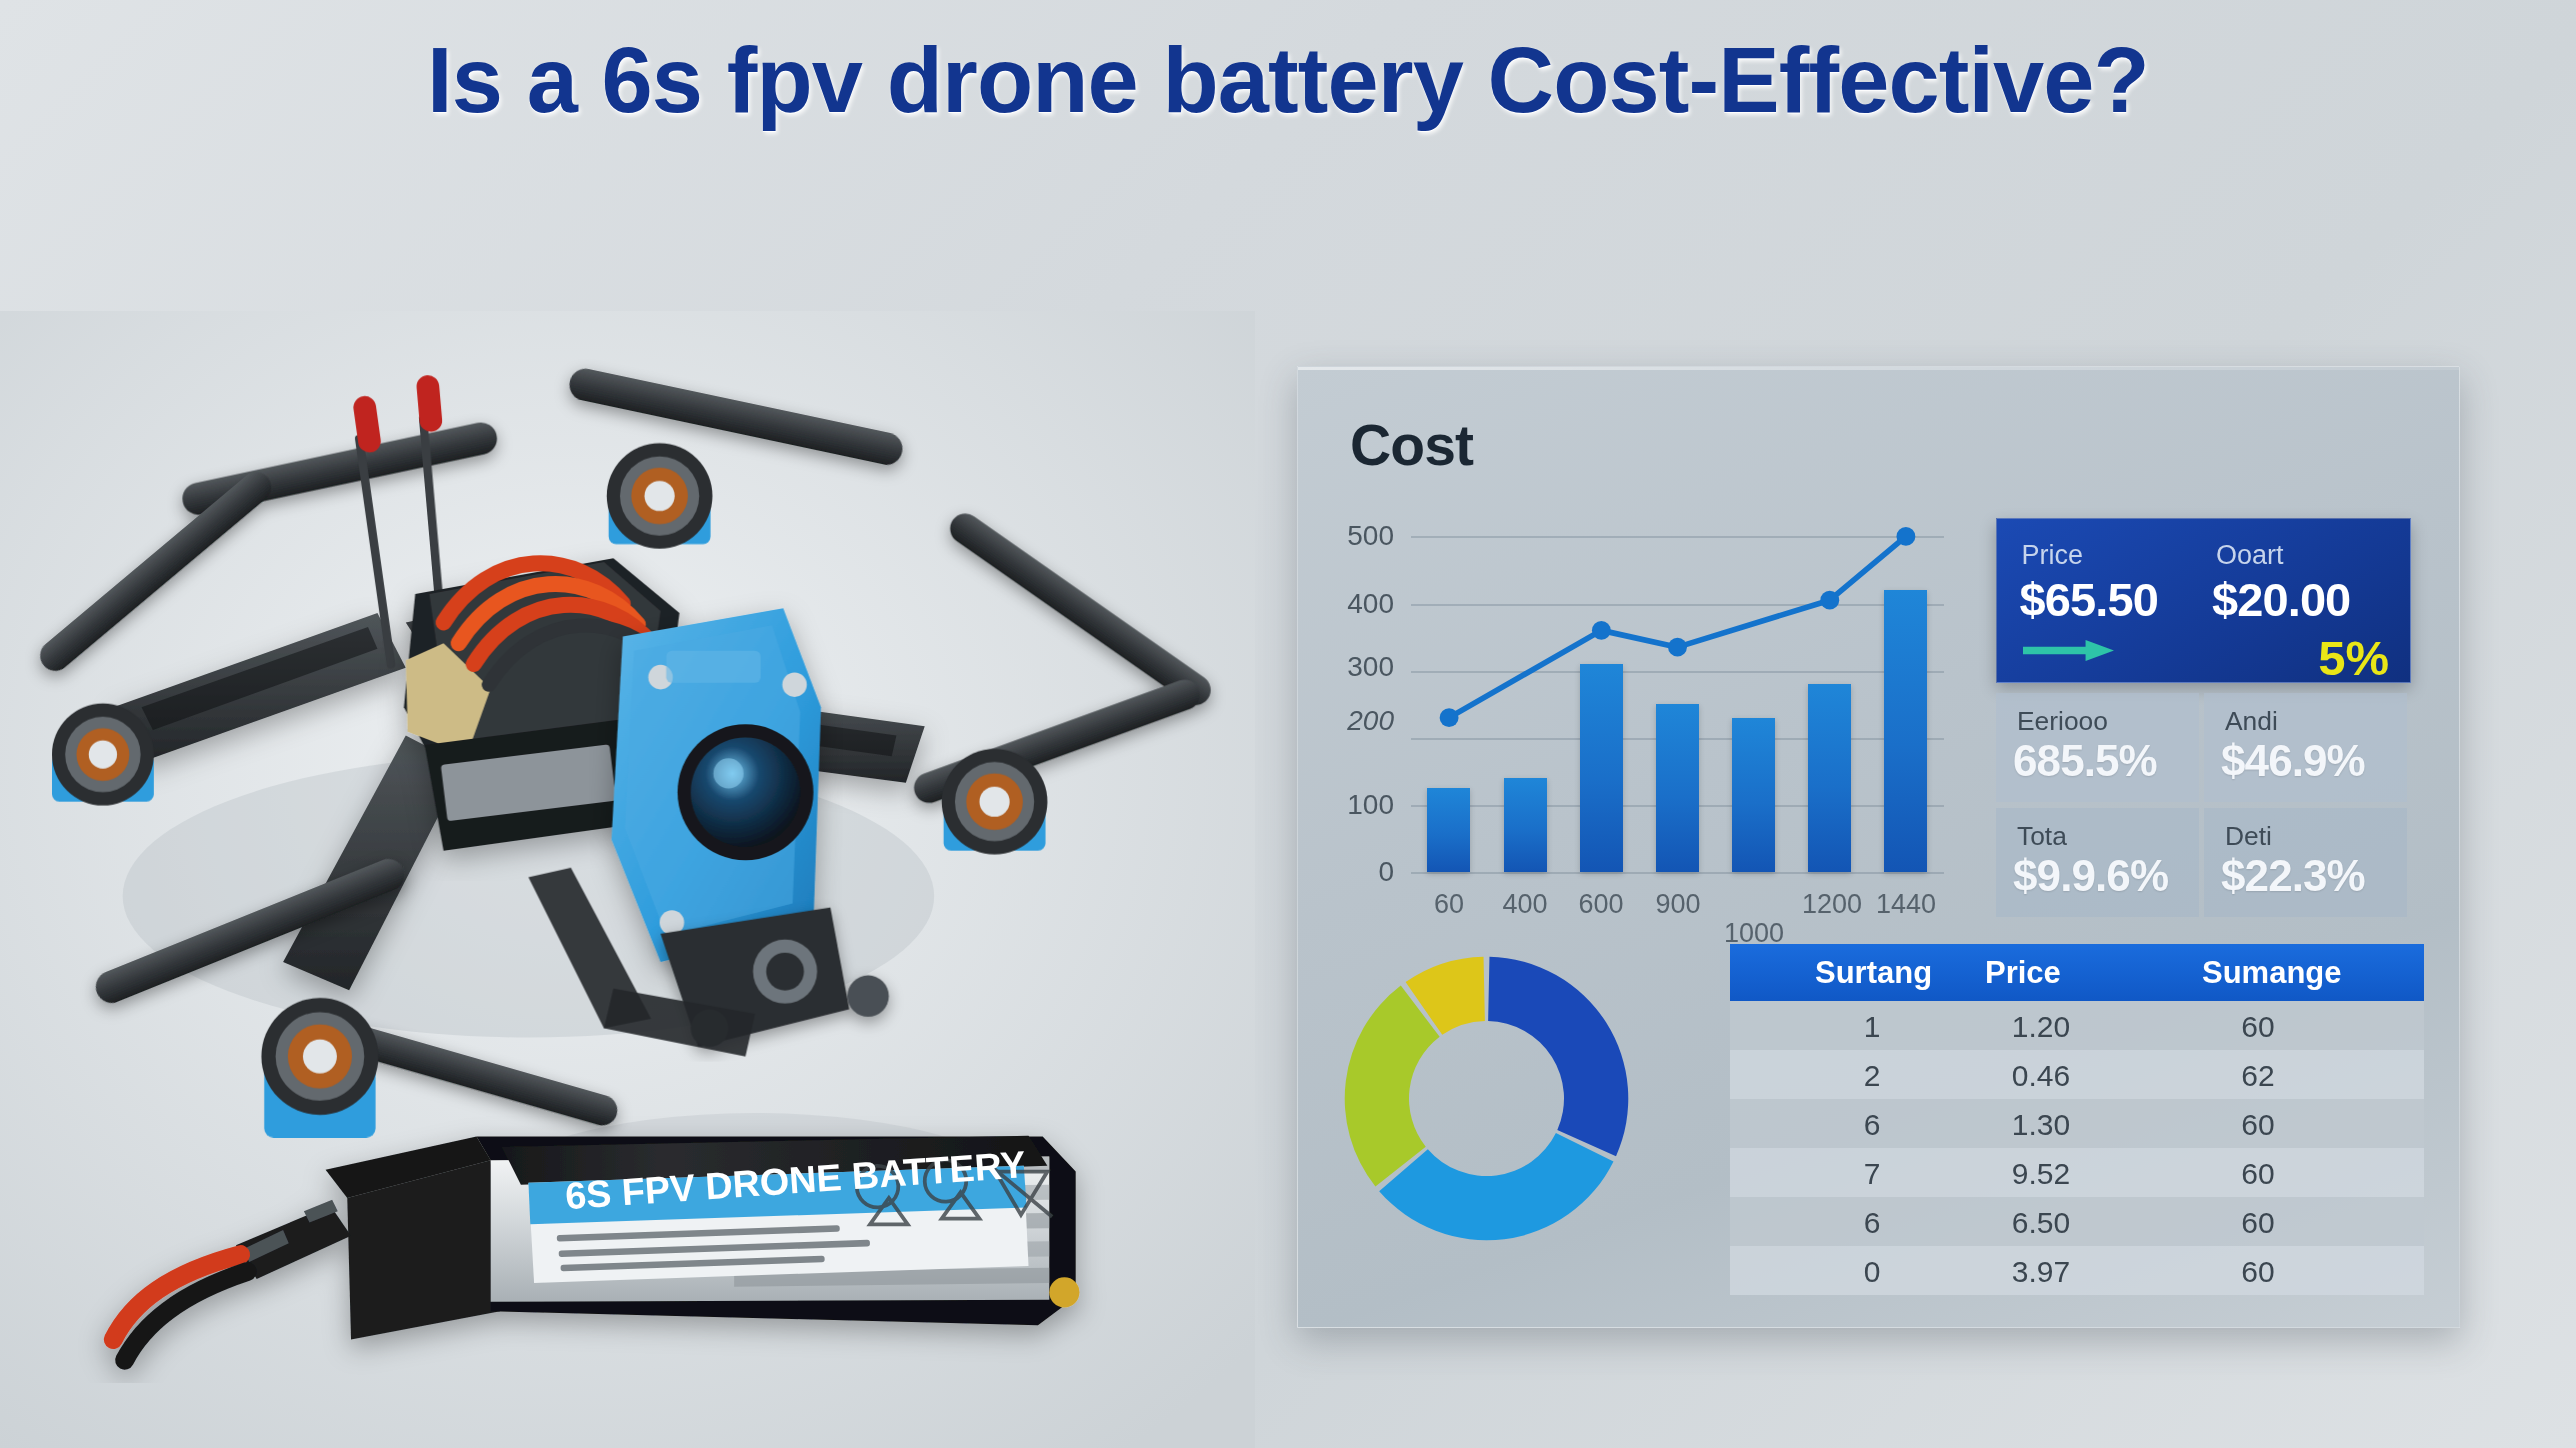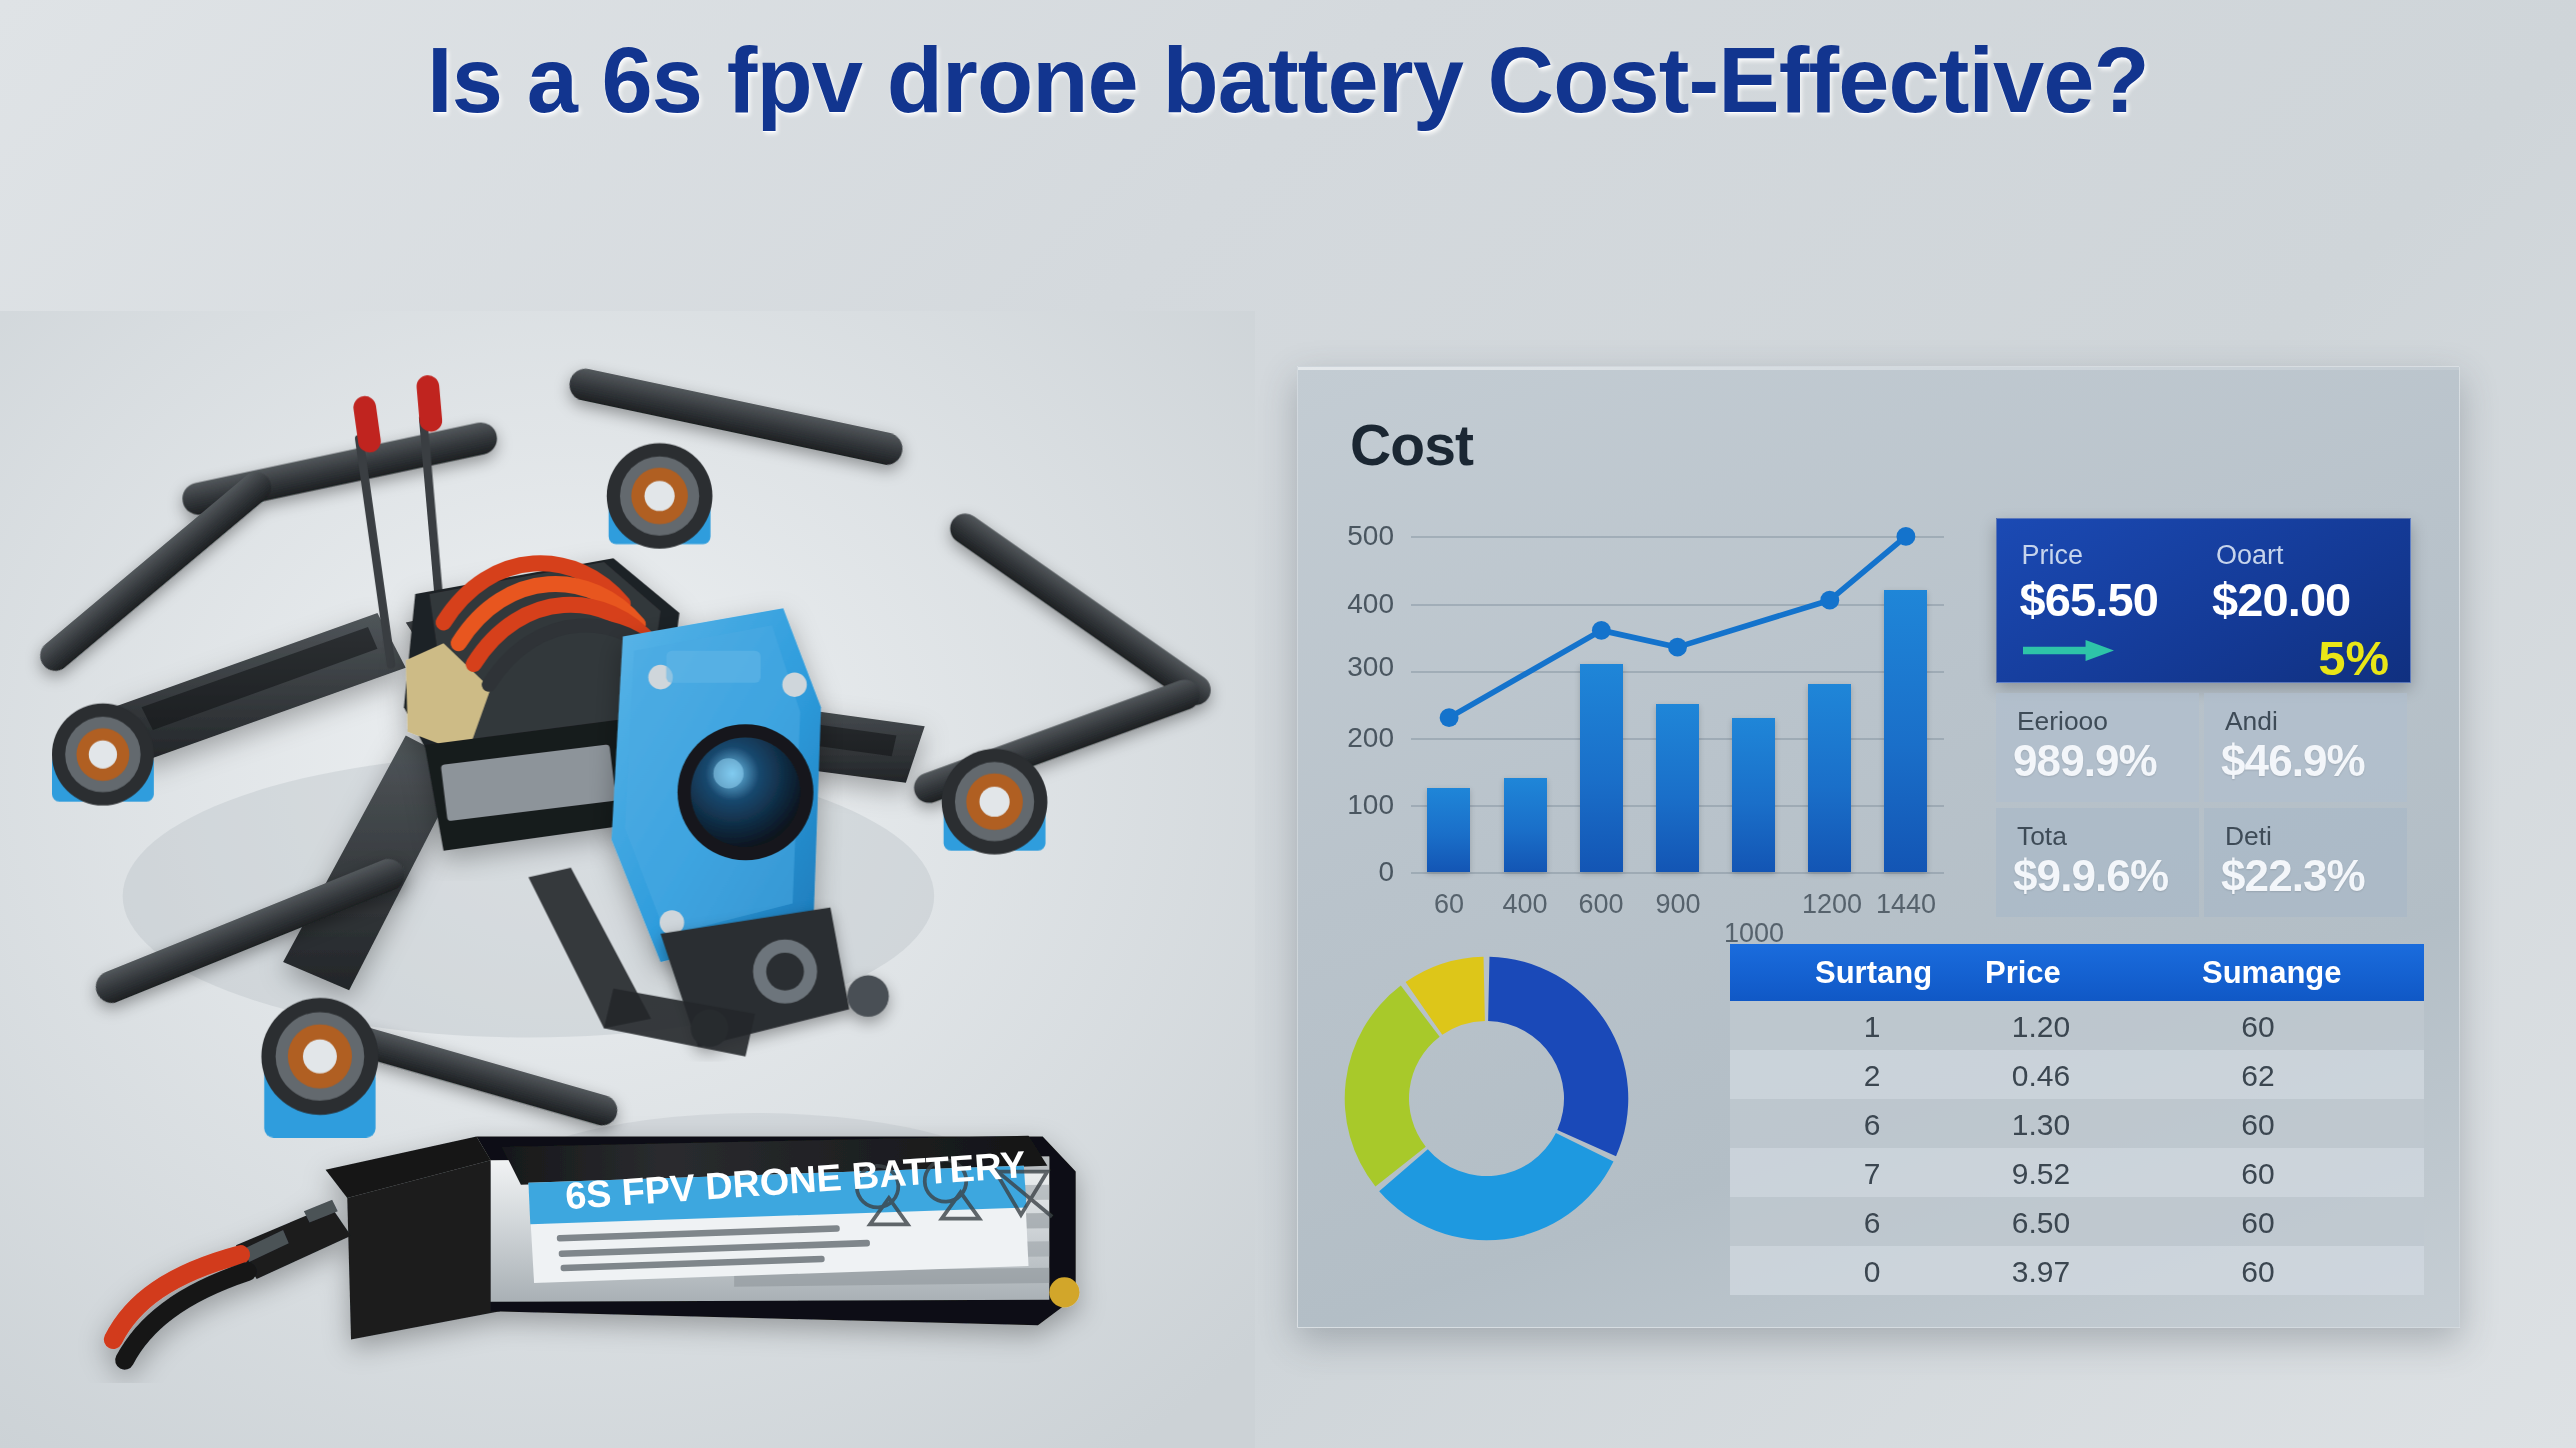--- a/index.html
+++ b/index.html
@@ -287,21 +287,21 @@
         <div class="gridline" style="top: 349px;"></div>
         <div class="gridline" style="top: 282px;"></div>
         <div class="gridline" style="top: 215px;"></div>
         <div class="gridline" style="top: 148px;"></div>
         <div class="gridline" style="top: 81px;"></div>
         <div class="gridline" style="top: 13.4px;"></div>
       </div>
     <div id="ylabels">
         <div class="ylab" style="top: 349px;">0</div>
         <div class="ylab" style="top: 282px;">100</div>
-        <div class="ylab" style="top: 215px;">200</div>
+        <div class="ylab" style="top: 198px; font-style: italic;">200</div>
         <div class="ylab" style="top: 144px;">300</div>
         <div class="ylab" style="top: 81px;">400</div>
         <div class="ylab" style="top: 13.4px;">500</div>
       </div>
     <div id="bars">
         <div class="bar" style="left: 16.4px; height: 84px;"></div>
         <div class="bar" style="left: 93px; height: 94px;"></div>
         <div class="bar" style="left: 169px; height: 208px;"></div>
         <div class="bar" style="left: 245px; height: 168px;"></div>
         <div class="bar" style="left: 321px; height: 154px;"></div>
@@ -334,21 +334,21 @@
       <span class="kpi-lab" style="left:219px;top:21px">Ooart</span>
       <span class="kpi-val" style="left:215px;top:53px">$20.00</span>
       <svg id="kpi-arrow" viewBox="0 0 96 22">
         <path d="M0 7 H66 V0 L96 11 L66 22 V15 H0 Z" fill="#2ec4a8"></path>
       </svg>
       <span id="kpi-pct">5%</span>
     </div>
     <div id="kpi-grid">
         <div class="kpi-cell" style="left: 0px; top: 175px; width: 203px; height: 109px;">
           <span class="kpi-slab" style="left: 21px; top: 13.2px;">Eeriooo</span>
-          <span class="kpi-sval" style="left: 17px; top: 43px;">989.9%</span>
+          <span class="kpi-sval" style="left: 17px; top: 43px;">685.5%</span>
         </div>
         <div class="kpi-cell" style="left: 208px; top: 175px; width: 203px; height: 109px;">
           <span class="kpi-slab" style="left: 21px; top: 13.2px;">Andi</span>
           <span class="kpi-sval" style="left: 17px; top: 43px;">$46.9%</span>
         </div>
         <div class="kpi-cell2" style="left: 0px; top: 290px; width: 203px; height: 109px;">
           <span class="kpi-slab" style="left: 21px; top: 13.2px;">Tota</span>
           <span class="kpi-sval" style="left: 17px; top: 43px;">$9.9.6%</span>
         </div>
         <div class="kpi-cell2" style="left: 208px; top: 290px; width: 203px; height: 109px;">

